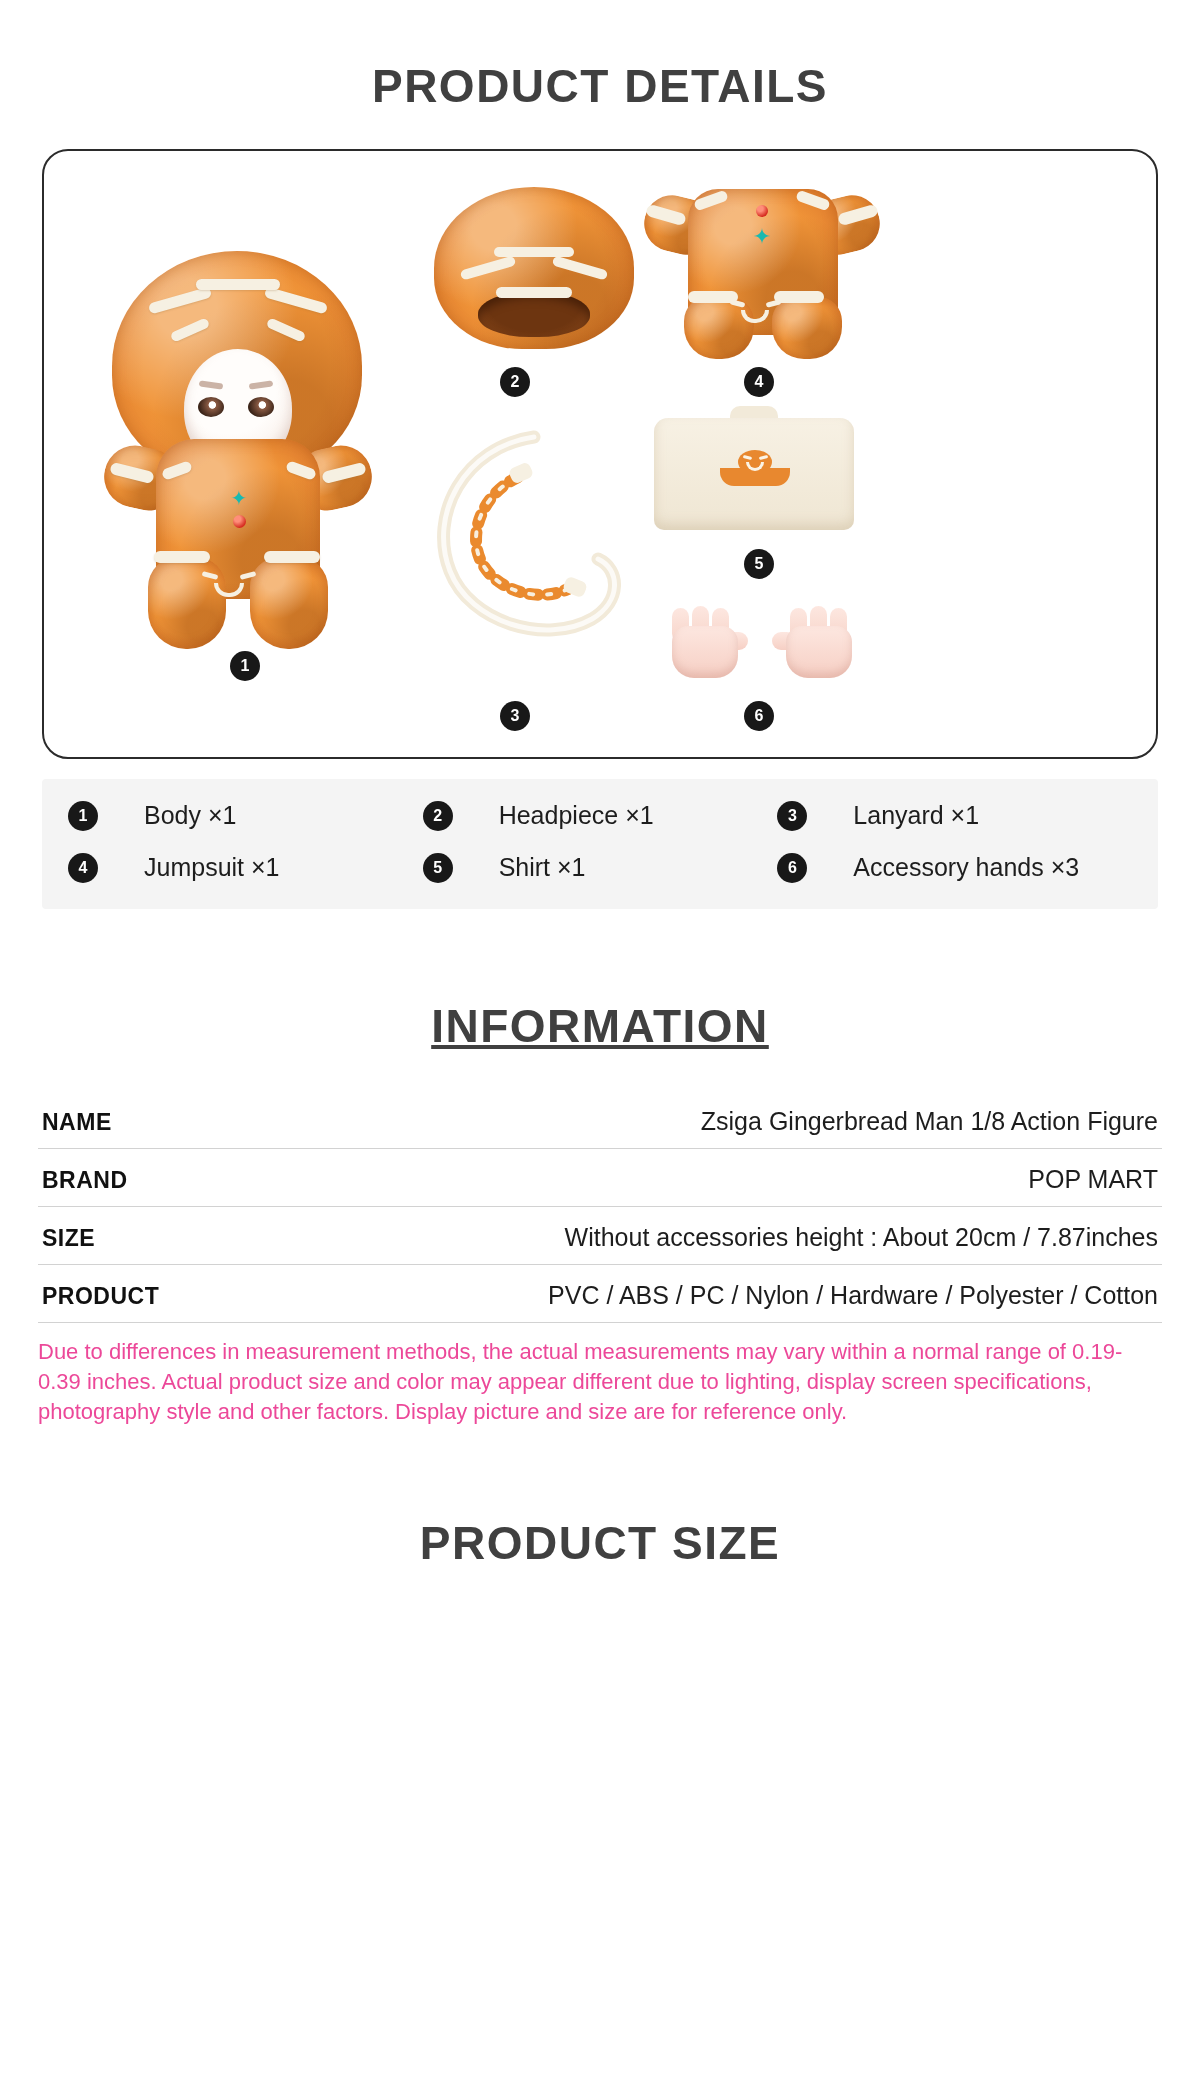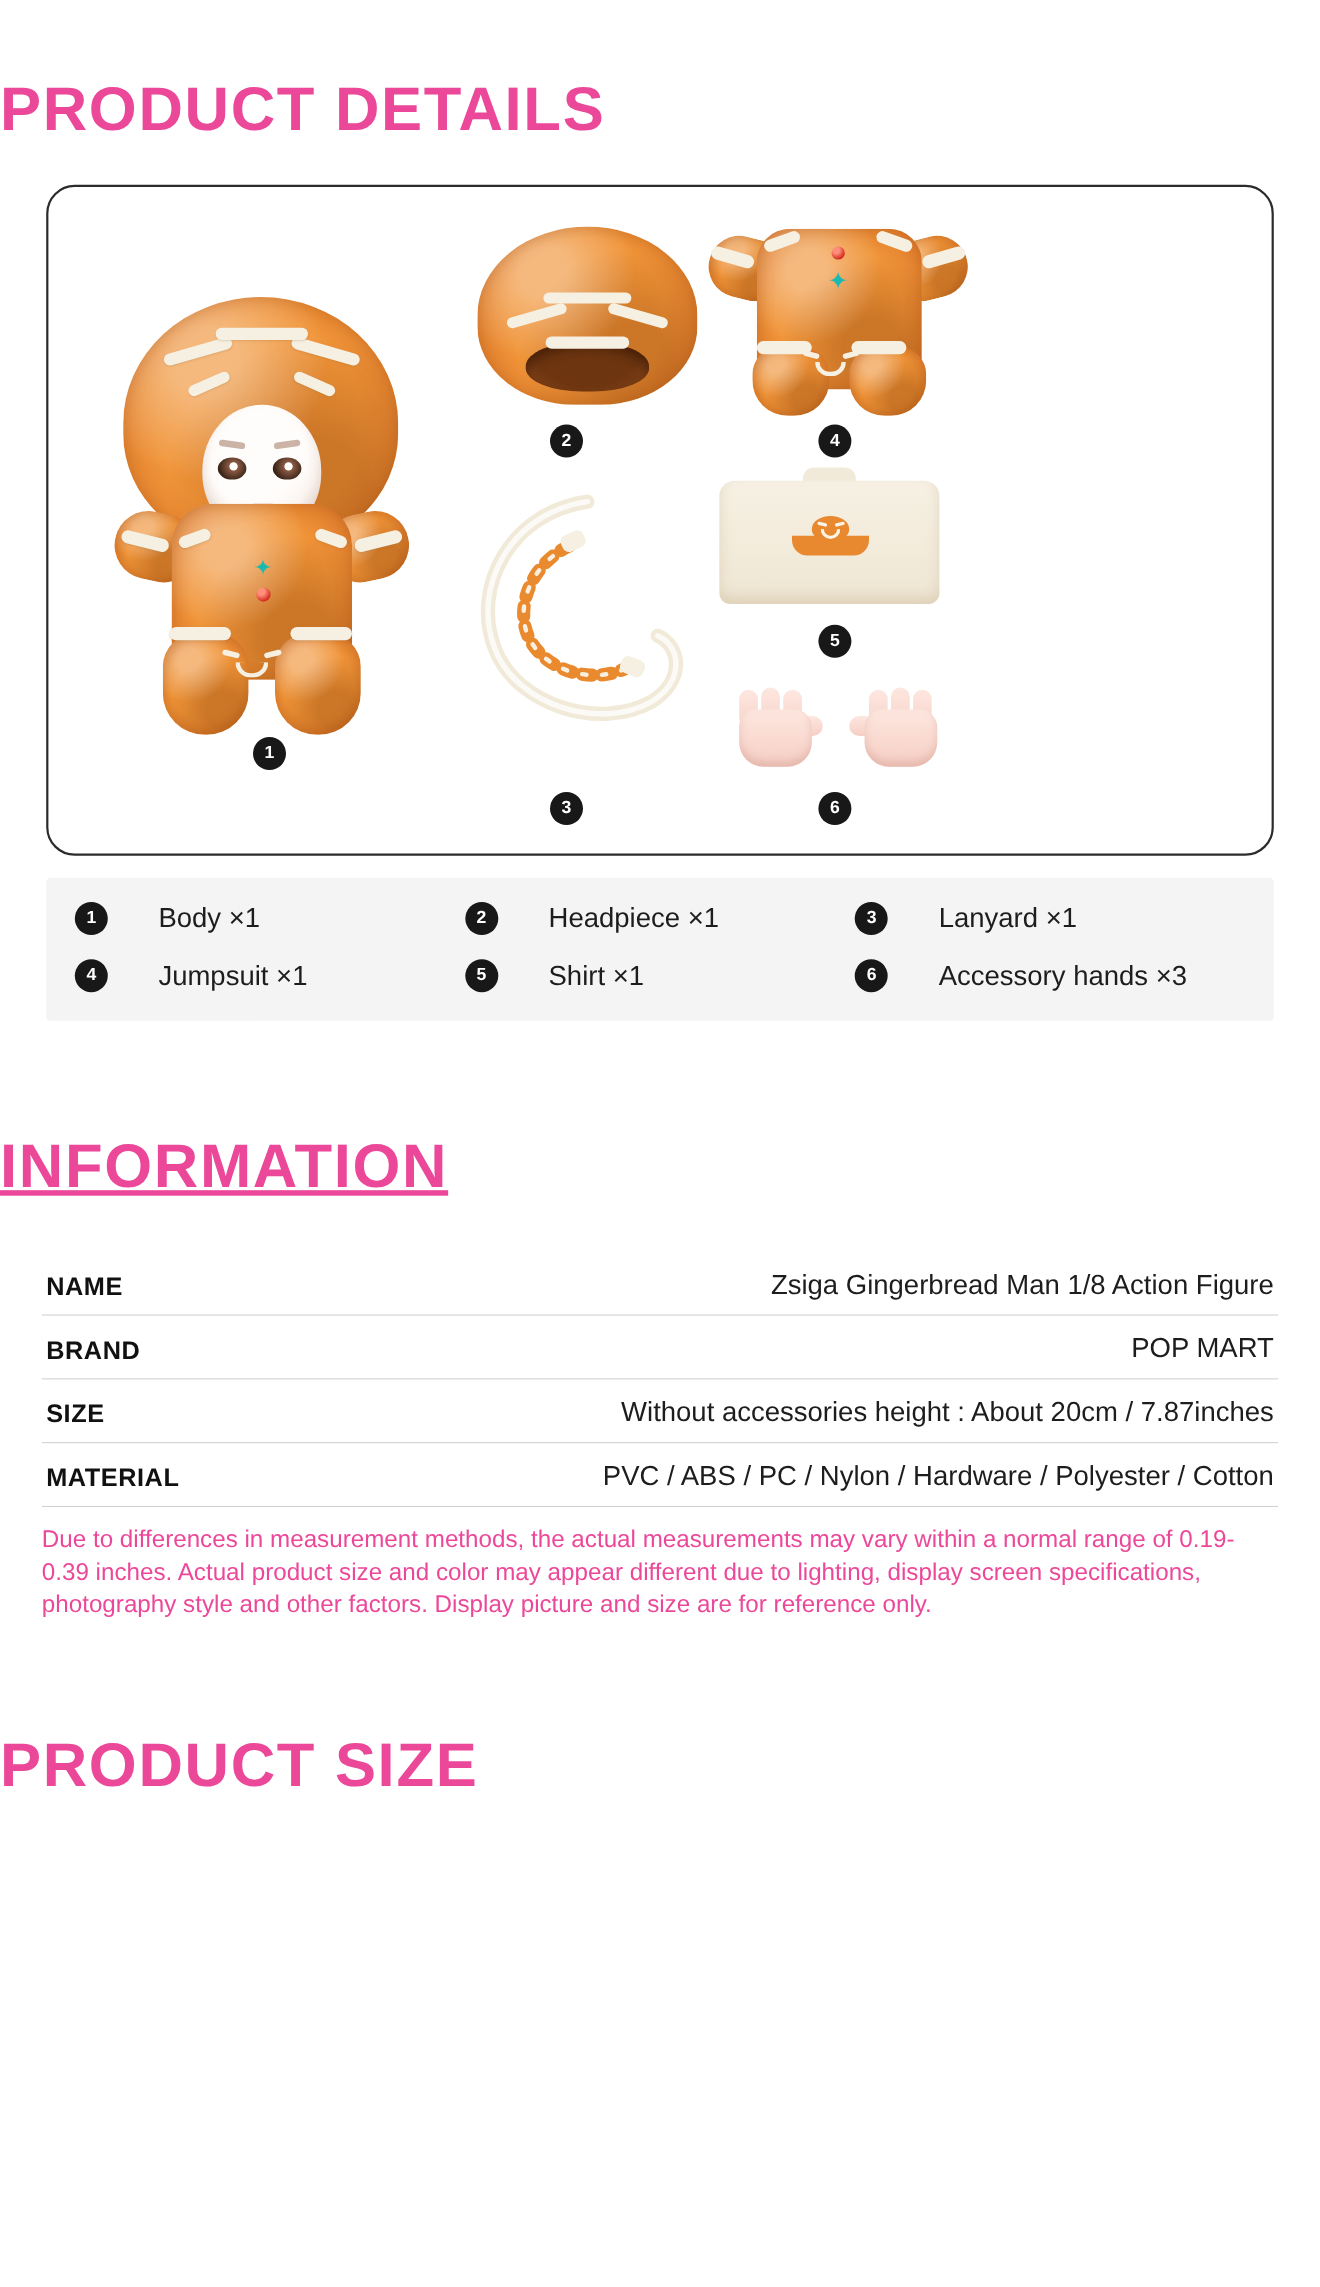--- a/index.html
+++ b/index.html
@@ -7,24 +7,25 @@
     margin: 0; padding: 0;
     width: 1200px;
     background: #ffffff;
     font-family: "Liberation Sans", sans-serif;
     color: #1a1a1a;
   }
   .page { width: 1200px; min-height: 2079px; position: relative; overflow: hidden; }
 
   
   .section-title {
-    font-size: 56px;
+    text-align: center;
+    font-size: 46px;
     font-weight: 800;
     letter-spacing: 1.5px;
-    color: #ec4899;
+    color: #404040;
   }
   #title-product-details { padding-top: 28px; }
   #title-information { padding-top: 52px; text-decoration: underline; }
   #title-product-size { padding-top: 52px; }
 
   
   .details-card {
     margin: 36px 42px 0 42px;
     height: 610px;
     border: 2px solid #2b2b2b;
@@ -437,21 +438,21 @@
     </div>
     <div class="info-row">
       <span class="key">BRAND</span>
       <span class="val">POP MART</span>
     </div>
     <div class="info-row">
       <span class="key">SIZE</span>
       <span class="val">Without accessories height : About 20cm / 7.87inches</span>
     </div>
     <div class="info-row">
-      <span class="key">MATERIAL</span>
+      <span class="key">PRODUCT</span>
       <span class="val">PVC / ABS / PC / Nylon / Hardware / Polyester / Cotton</span>
     </div>
   </div>
 
   <p class="disclaimer">Due to differences in measurement methods, the actual measurements may vary within a normal range of 0.19-0.39 inches. Actual product size and color may appear different due to lighting, display screen specifications, photography style and other factors. Display picture and size are for reference only.</p>
 
   <h2 class="section-title" id="title-product-size">PRODUCT SIZE</h2>
 
 </div>
 

